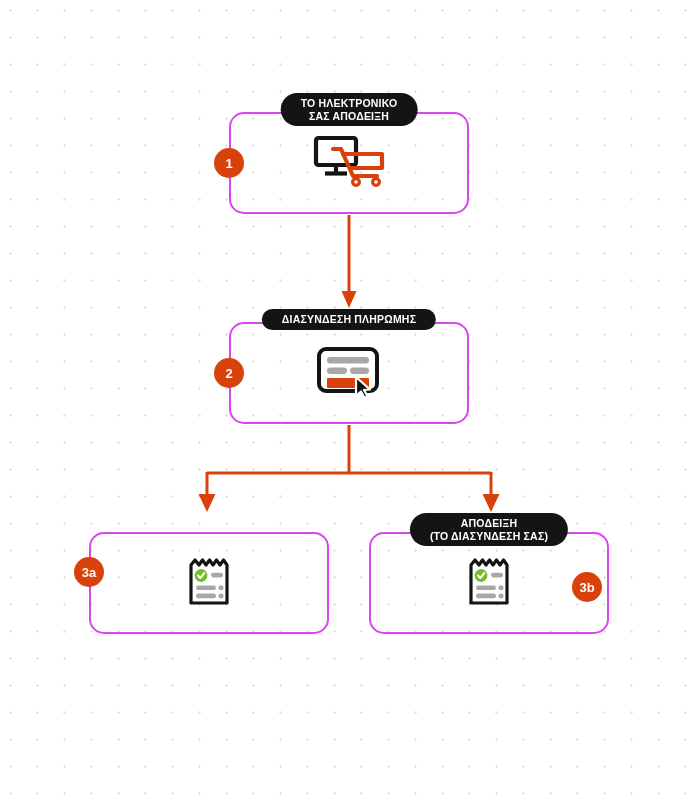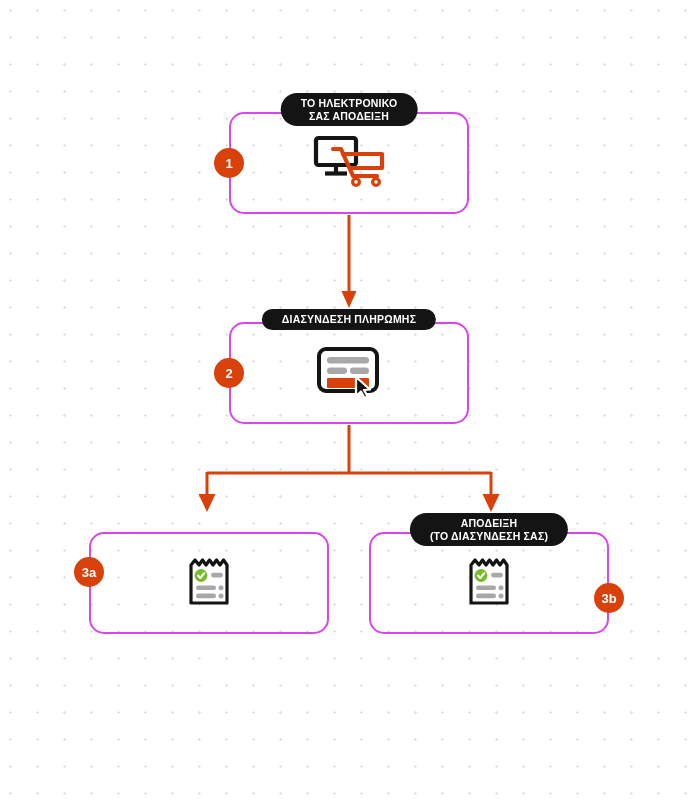--- a/index.html
+++ b/index.html
@@ -92,21 +92,21 @@
 
   
   #node-store   { left: 229px; top: 112px; width: 240px; height: 102px; }
   #node-gateway { left: 229px; top: 322px; width: 240px; height: 102px; }
   #node-hosted  { left: 89px;  top: 532px; width: 240px; height: 102px; }
   #node-own     { left: 369px; top: 532px; width: 240px; height: 102px; }
 
   #badge-1  { left: 214px; top: 148px; }
   #badge-2  { left: 214px; top: 358px; }
   #badge-3a { left: 74px;  top: 557px; }
-  #badge-3b { left: 594px; top: 572px; margin-top: 11px; }
+  #badge-3b { left: 572px; top: 572px; }
 </style>
 </head>
 <body>
 
 <div id="diagram-canvas">
 
   <svg class="connector-layer" viewBox="0 0 698 804" width="698" height="804">
 
     <g>
       <line x1="349" y1="215" x2="349" y2="295" stroke="#d8410a" stroke-width="3"></line>

